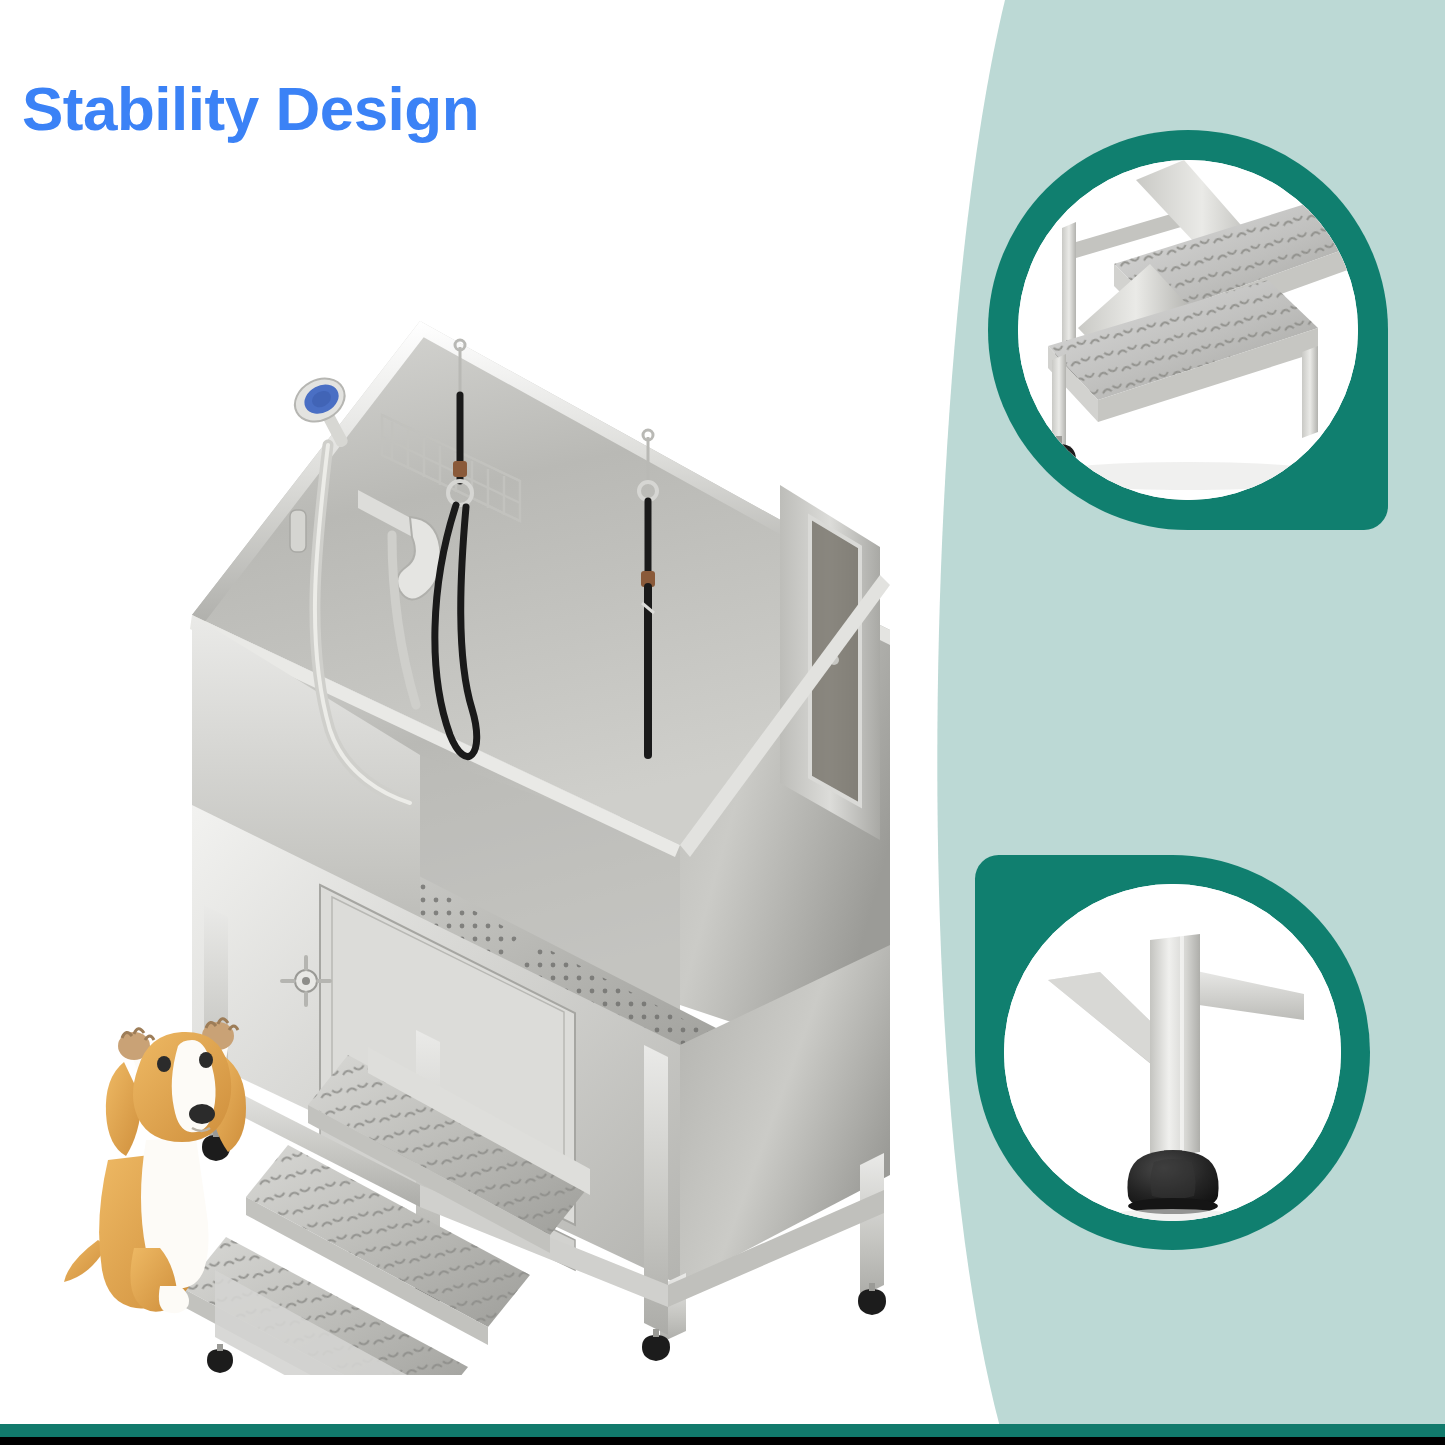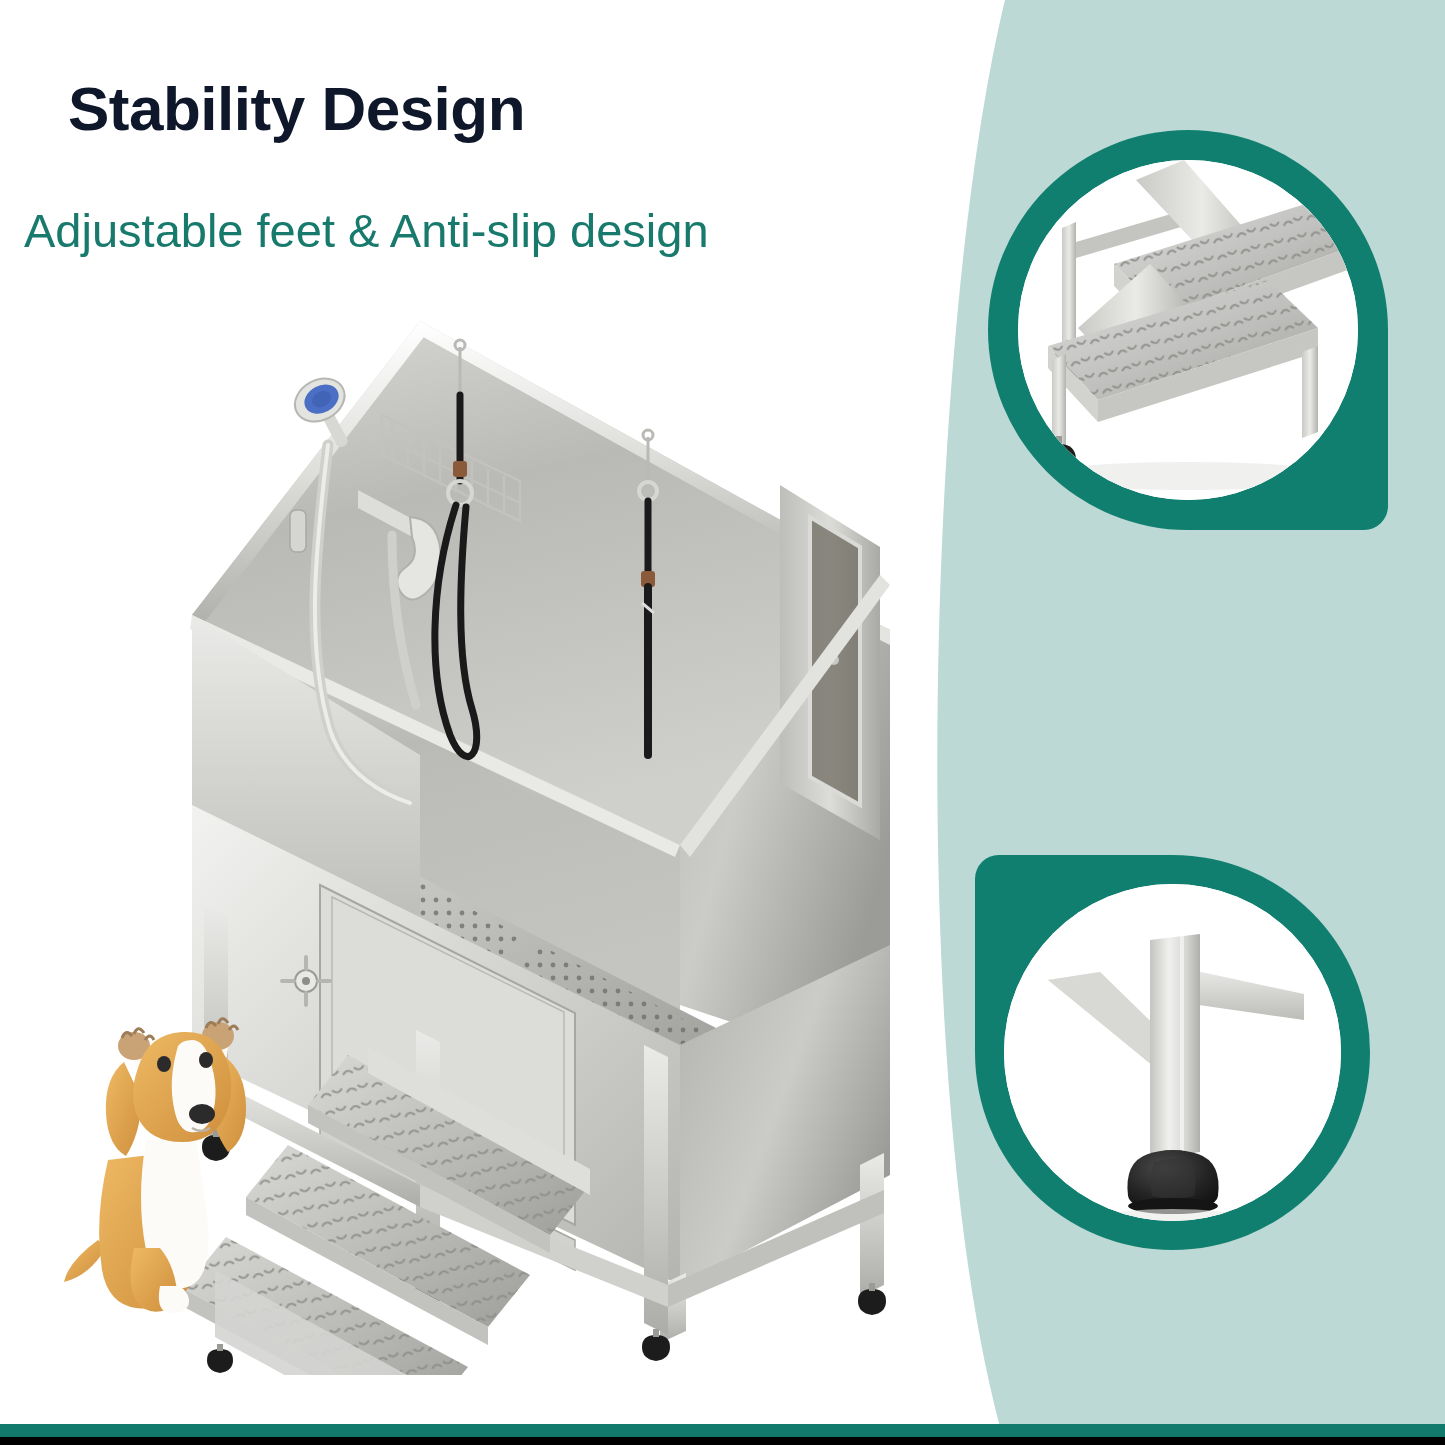--- a/index.html
+++ b/index.html
@@ -13,21 +13,21 @@
     position:absolute;top:0;left:0;width:610px;height:1445px;
     background:#bcd9d5;
     -webkit-clip-path:path("M 610 0 L 170 0 C 90 330, 70 1100, 170 1445 L 610 1445 Z");
     clip-path:path("M 610 0 L 170 0 C 90 330, 70 1100, 170 1445 L 610 1445 Z");
   }
 
   
   .title{
     position:absolute;left:22px;top:78px;
     font-size:62px;font-weight:bold;letter-spacing:-0.5px;
-    color:#0f172a;line-height:1;white-space:nowrap;margin-left:46px;
+    color:#3b82f6;line-height:1;white-space:nowrap;
   }
   .subtitle{
     position:absolute;left:24px;top:205px;
     font-size:47px;font-weight:400;
     color:#177a6d;line-height:1.1;white-space:nowrap;
   }
 
   
   .bottom-bar{position:absolute;left:0;bottom:8px;width:1445px;height:13px;background:#117a6c;}
   .bottom-black{position:absolute;left:0;bottom:0;width:1445px;height:8px;background:#000;}
@@ -58,21 +58,20 @@
 </head>
 <body>
 
 <div id="stage">
 
   <div class="mint-panel">
     <div class="fill"></div>
   </div>
 
   <div class="title">Stability Design</div>
-  <div class="subtitle">Adjustable feet &amp; Anti-slip design</div>
 
   <div class="product">
     <svg width="800" height="1090" viewBox="0 0 800 1090">
       <defs>
         <linearGradient id="steelA" x1="0" y1="0" x2="1" y2="1">
           <stop offset="0%" stop-color="#f2f2f0"></stop>
             <stop offset="45%" stop-color="#d6d6d3"></stop>
             <stop offset="100%" stop-color="#b4b4b0"></stop>
         </linearGradient>
         <linearGradient id="steelB" x1="0" y1="0" x2="0" y2="1">

